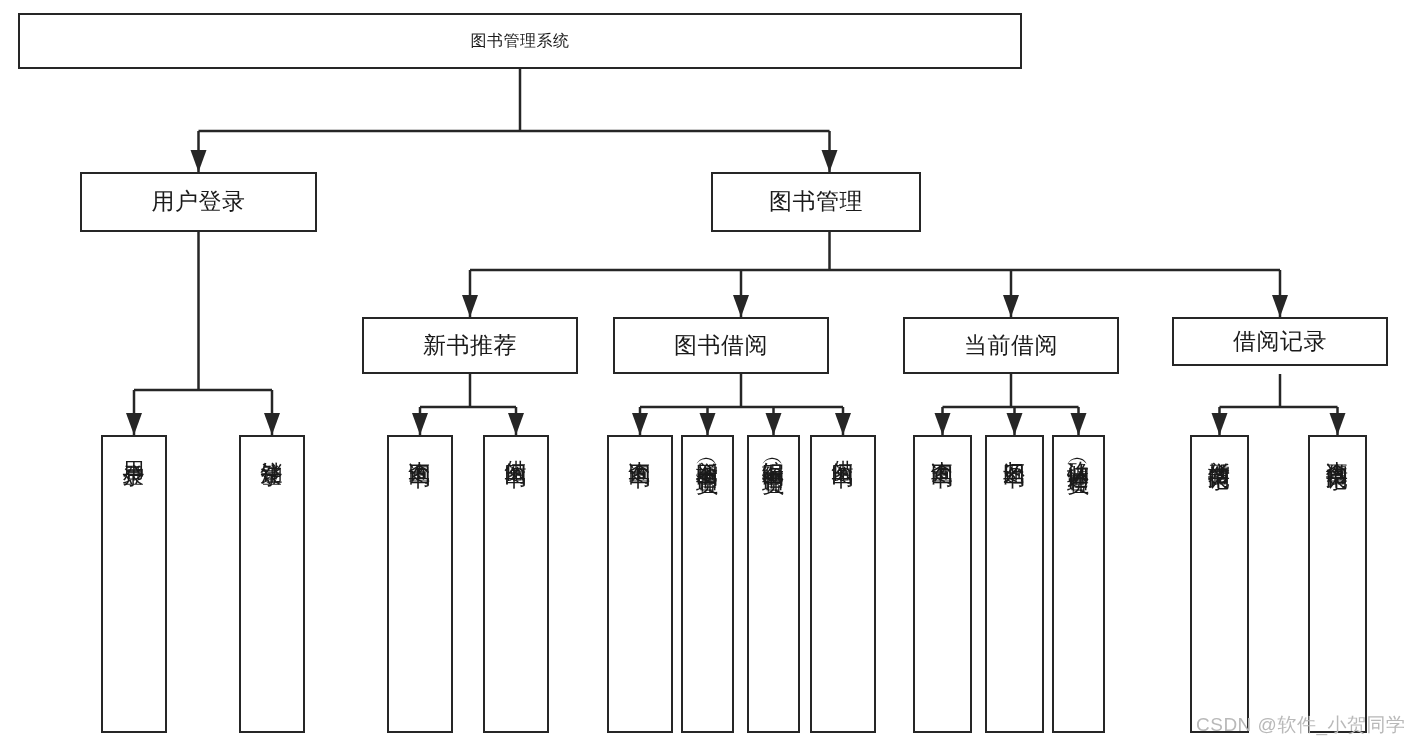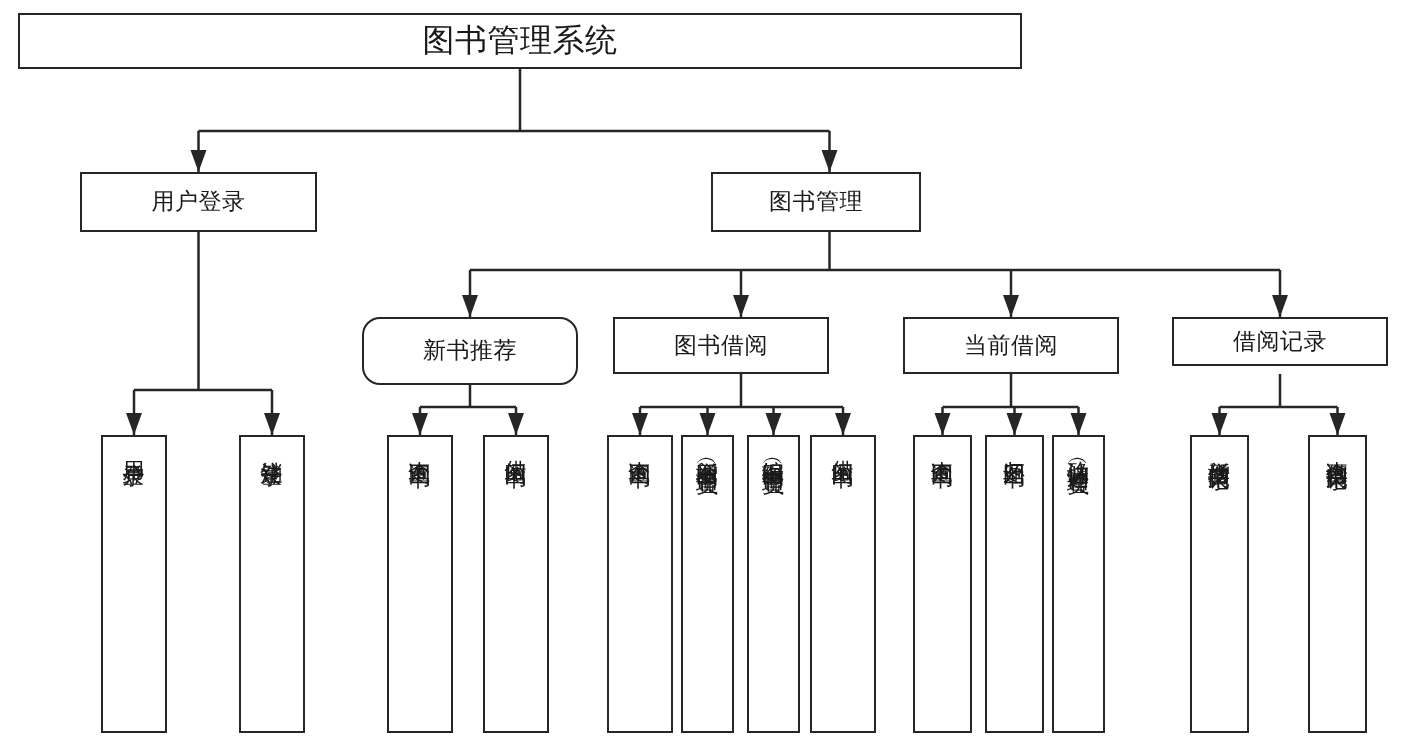--- a/index.html
+++ b/index.html
@@ -38,21 +38,21 @@
   .node .label {
     text-align: center;
     line-height: 1.18;
     letter-spacing: 0.5px;
     white-space: nowrap;
   }
   .node.horizontal .label {
     font-size: 23px;
   }
   .node.root .label {
-    font-size: 32px;
+    font-size: 16px;
   }
   .node.vertical {
     align-items: flex-start;
     justify-content: center;
     padding-top: 6px;
   }
   .node.vertical .label {
     writing-mode: vertical-rl;
     text-orientation: upright;
     font-size: 22px;
@@ -129,21 +129,21 @@
   <div id="nodes">
       <div class="node horizontal root" style="left: 18px; top: 13px; width: 1004px; height: 56px;">
         <span class="label">图书管理系统</span>
       </div>
       <div class="node horizontal" style="left: 80px; top: 172px; width: 237px; height: 60px;">
         <span class="label">用户登录</span>
       </div>
       <div class="node horizontal" style="left: 711px; top: 172px; width: 210px; height: 60px;">
         <span class="label">图书管理</span>
       </div>
-      <div class="node horizontal" style="left: 362px; top: 317px; width: 216px; height: 68px; border-radius: 18px;">
+      <div class="node horizontal" style="left: 362px; top: 317px; width: 216px; height: 57px;">
         <span class="label">新书推荐</span>
       </div>
       <div class="node horizontal" style="left: 613px; top: 317px; width: 216px; height: 57px;">
         <span class="label">图书借阅</span>
       </div>
       <div class="node horizontal" style="left: 903px; top: 317px; width: 216px; height: 57px;">
         <span class="label">当前借阅</span>
       </div>
       <div class="node horizontal" style="left: 1172px; top: 317px; width: 216px; height: 49px;">
         <span class="label">借阅记录</span>
@@ -181,13 +181,14 @@
       <div class="node vertical" style="left: 1052px; top: 435px; width: 53px; height: 298px;">
         <span class="label">确认归还（管理员）</span>
       </div>
       <div class="node vertical" style="left: 1190px; top: 435px; width: 59px; height: 298px;">
         <span class="label">新增借阅记录</span>
       </div>
       <div class="node vertical" style="left: 1308px; top: 435px; width: 59px; height: 298px;">
         <span class="label">查询借阅记录</span>
       </div>
     </div>
+  <div class="watermark" style="left: 1196px; top: 712px;">CSDN @软件_小贺同学</div>
 </div>
 
 </body></html>

